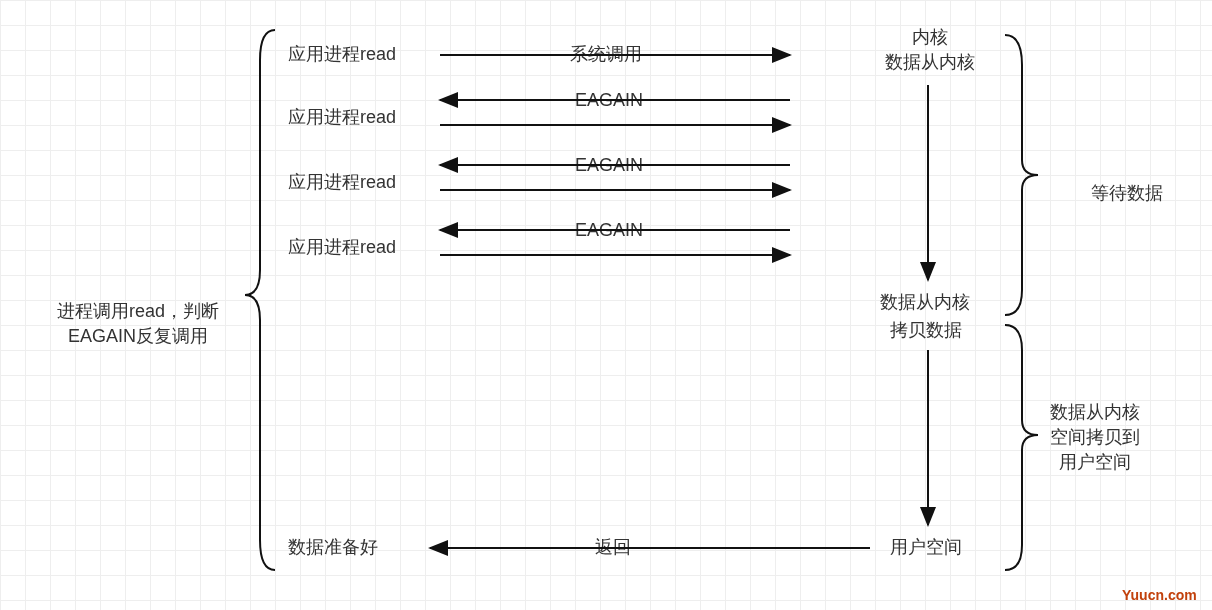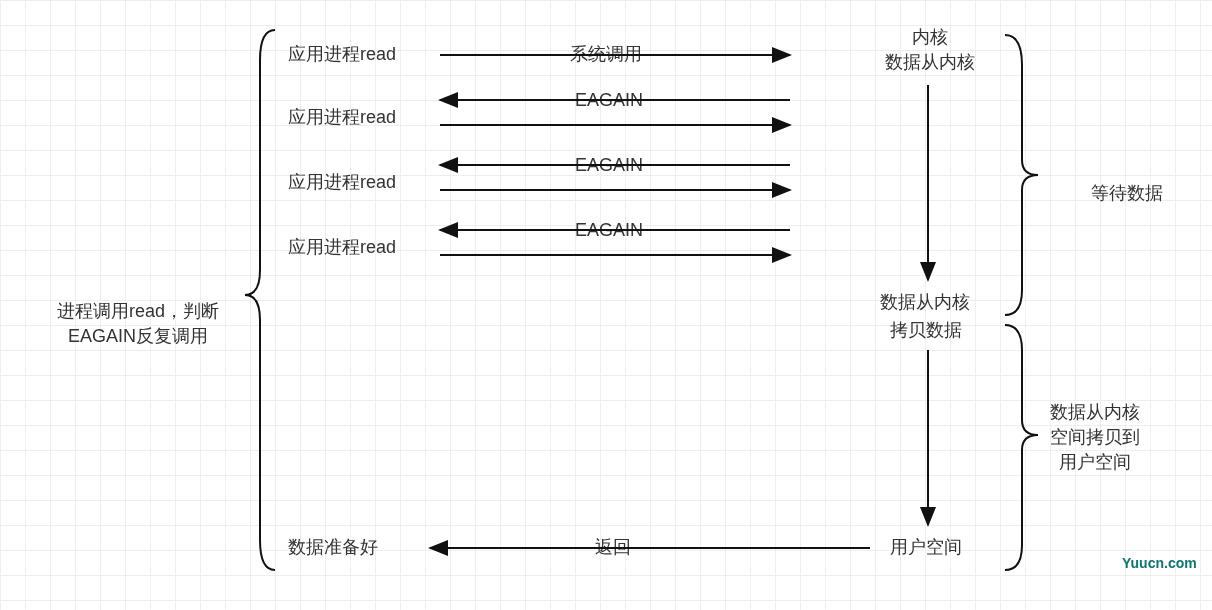--- a/index.html
+++ b/index.html
@@ -19,22 +19,23 @@
     position: absolute;
     font-size: 18px;
     color: #333;
     white-space: pre;
     line-height: 1.4;
     text-align: center;
   }
   .watermark {
     position: absolute;
     font-size: 14px;
-    color: #0f766e;
+    color: #c2410c;
     font-weight: bold;
+    margin-top: 32px;
   }
   svg.overlay {
     position: absolute;
     top: 0; left: 0;
     width: 1212px;
     height: 610px;
     pointer-events: none;
   }
 </style>
 </head>

